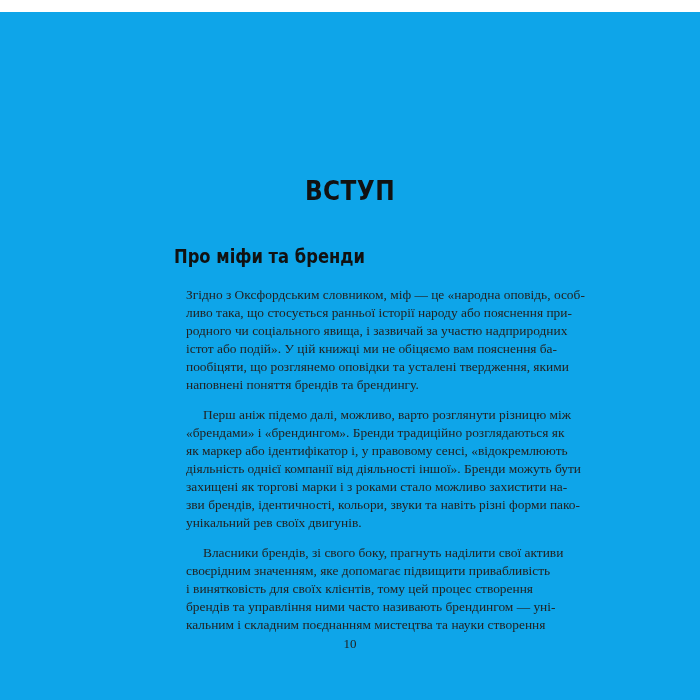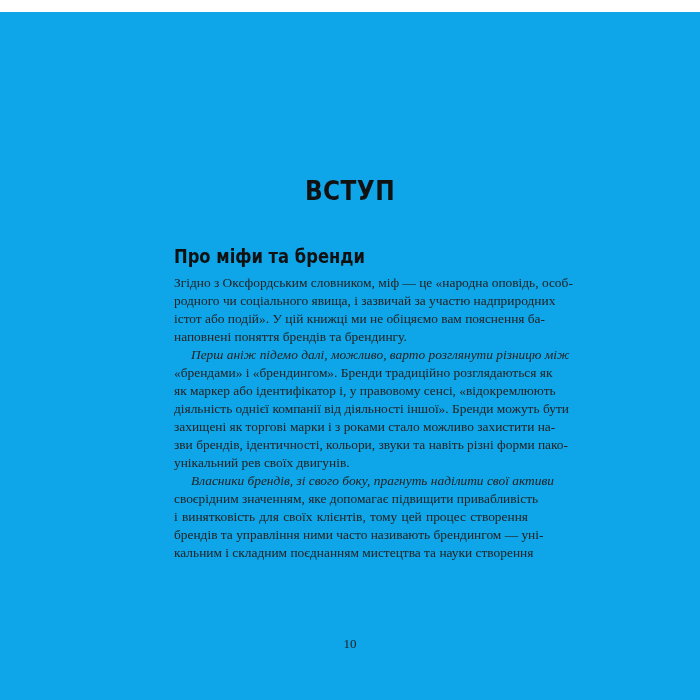--- a/index.html
+++ b/index.html
@@ -26,44 +26,46 @@
       white-space: nowrap;
     }
     .body-text {
       position: absolute; left: 174px; top: 262px; width: 354px;
       font-family: "Liberation Serif", serif;
       font-size: 13.4px; line-height: 18px;
       color: #222222;
       text-align: justify;
       hyphens: manual;
     }
-    .body-text p { margin: 0; text-indent: 0; }
+    .body-text p { margin: 12px; text-indent: 0; }
     .body-text .line { display: block; text-align: justify; text-align-last: justify; white-space: nowrap; }
     .body-text .line.last { text-align-last: left; }
-    .body-text .line.indent { padding-left: 17px; font-style: italic; }
+    .body-text .line.indent { padding-left: 17px; }
     .body-text em { font-style: italic; }
     .page-number {
       position: absolute; left: 0; width: 700px; top: 624px;
       text-align: center;
       font-family: "Liberation Serif", serif;
       font-size: 13px; color: #222222;
     }
   </style>
 </head>
 <body>
 
 <div class="page">
   <div class="chapter-title">ВСТУП</div>
   <div class="section-title">Про міфи та бренди</div>
 
   <div class="body-text">
     <p>
       <span class="line">Згідно з Оксфордським словником, міф — це «народна оповідь, особ-</span>
+      <span class="line">ливо така, що стосується ранньої історії народу або пояснення при-</span>
       <span class="line">родного чи соціального явища, і зазвичай за участю надприродних</span>
       <span class="line">істот або подій». У цій книжці ми не обіцяємо вам пояснення ба-</span>
+      <span class="line">пообіцяти, що розглянемо оповідки та усталені твердження, якими</span>
       <span class="line last">наповнені поняття брендів та брендингу.</span>
     </p>
     <p>
       <span class="line indent">Перш аніж підемо далі, можливо, варто розглянути різницю між</span>
       <span class="line">«брендами» і «брендингом». Бренди традиційно розглядаються як</span>
       <span class="line">як маркер або ідентифікатор і, у правовому сенсі, «відокремлюють</span>
       <span class="line">діяльність однієї компанії від діяльності іншої». Бренди можуть бути</span>
       <span class="line">захищені як торгові марки і з роками стало можливо захистити на-</span>
       <span class="line">зви брендів, ідентичності, кольори, звуки та навіть різні форми пако-</span>
       <span class="line last">унікальний рев своїх двигунів.</span>

